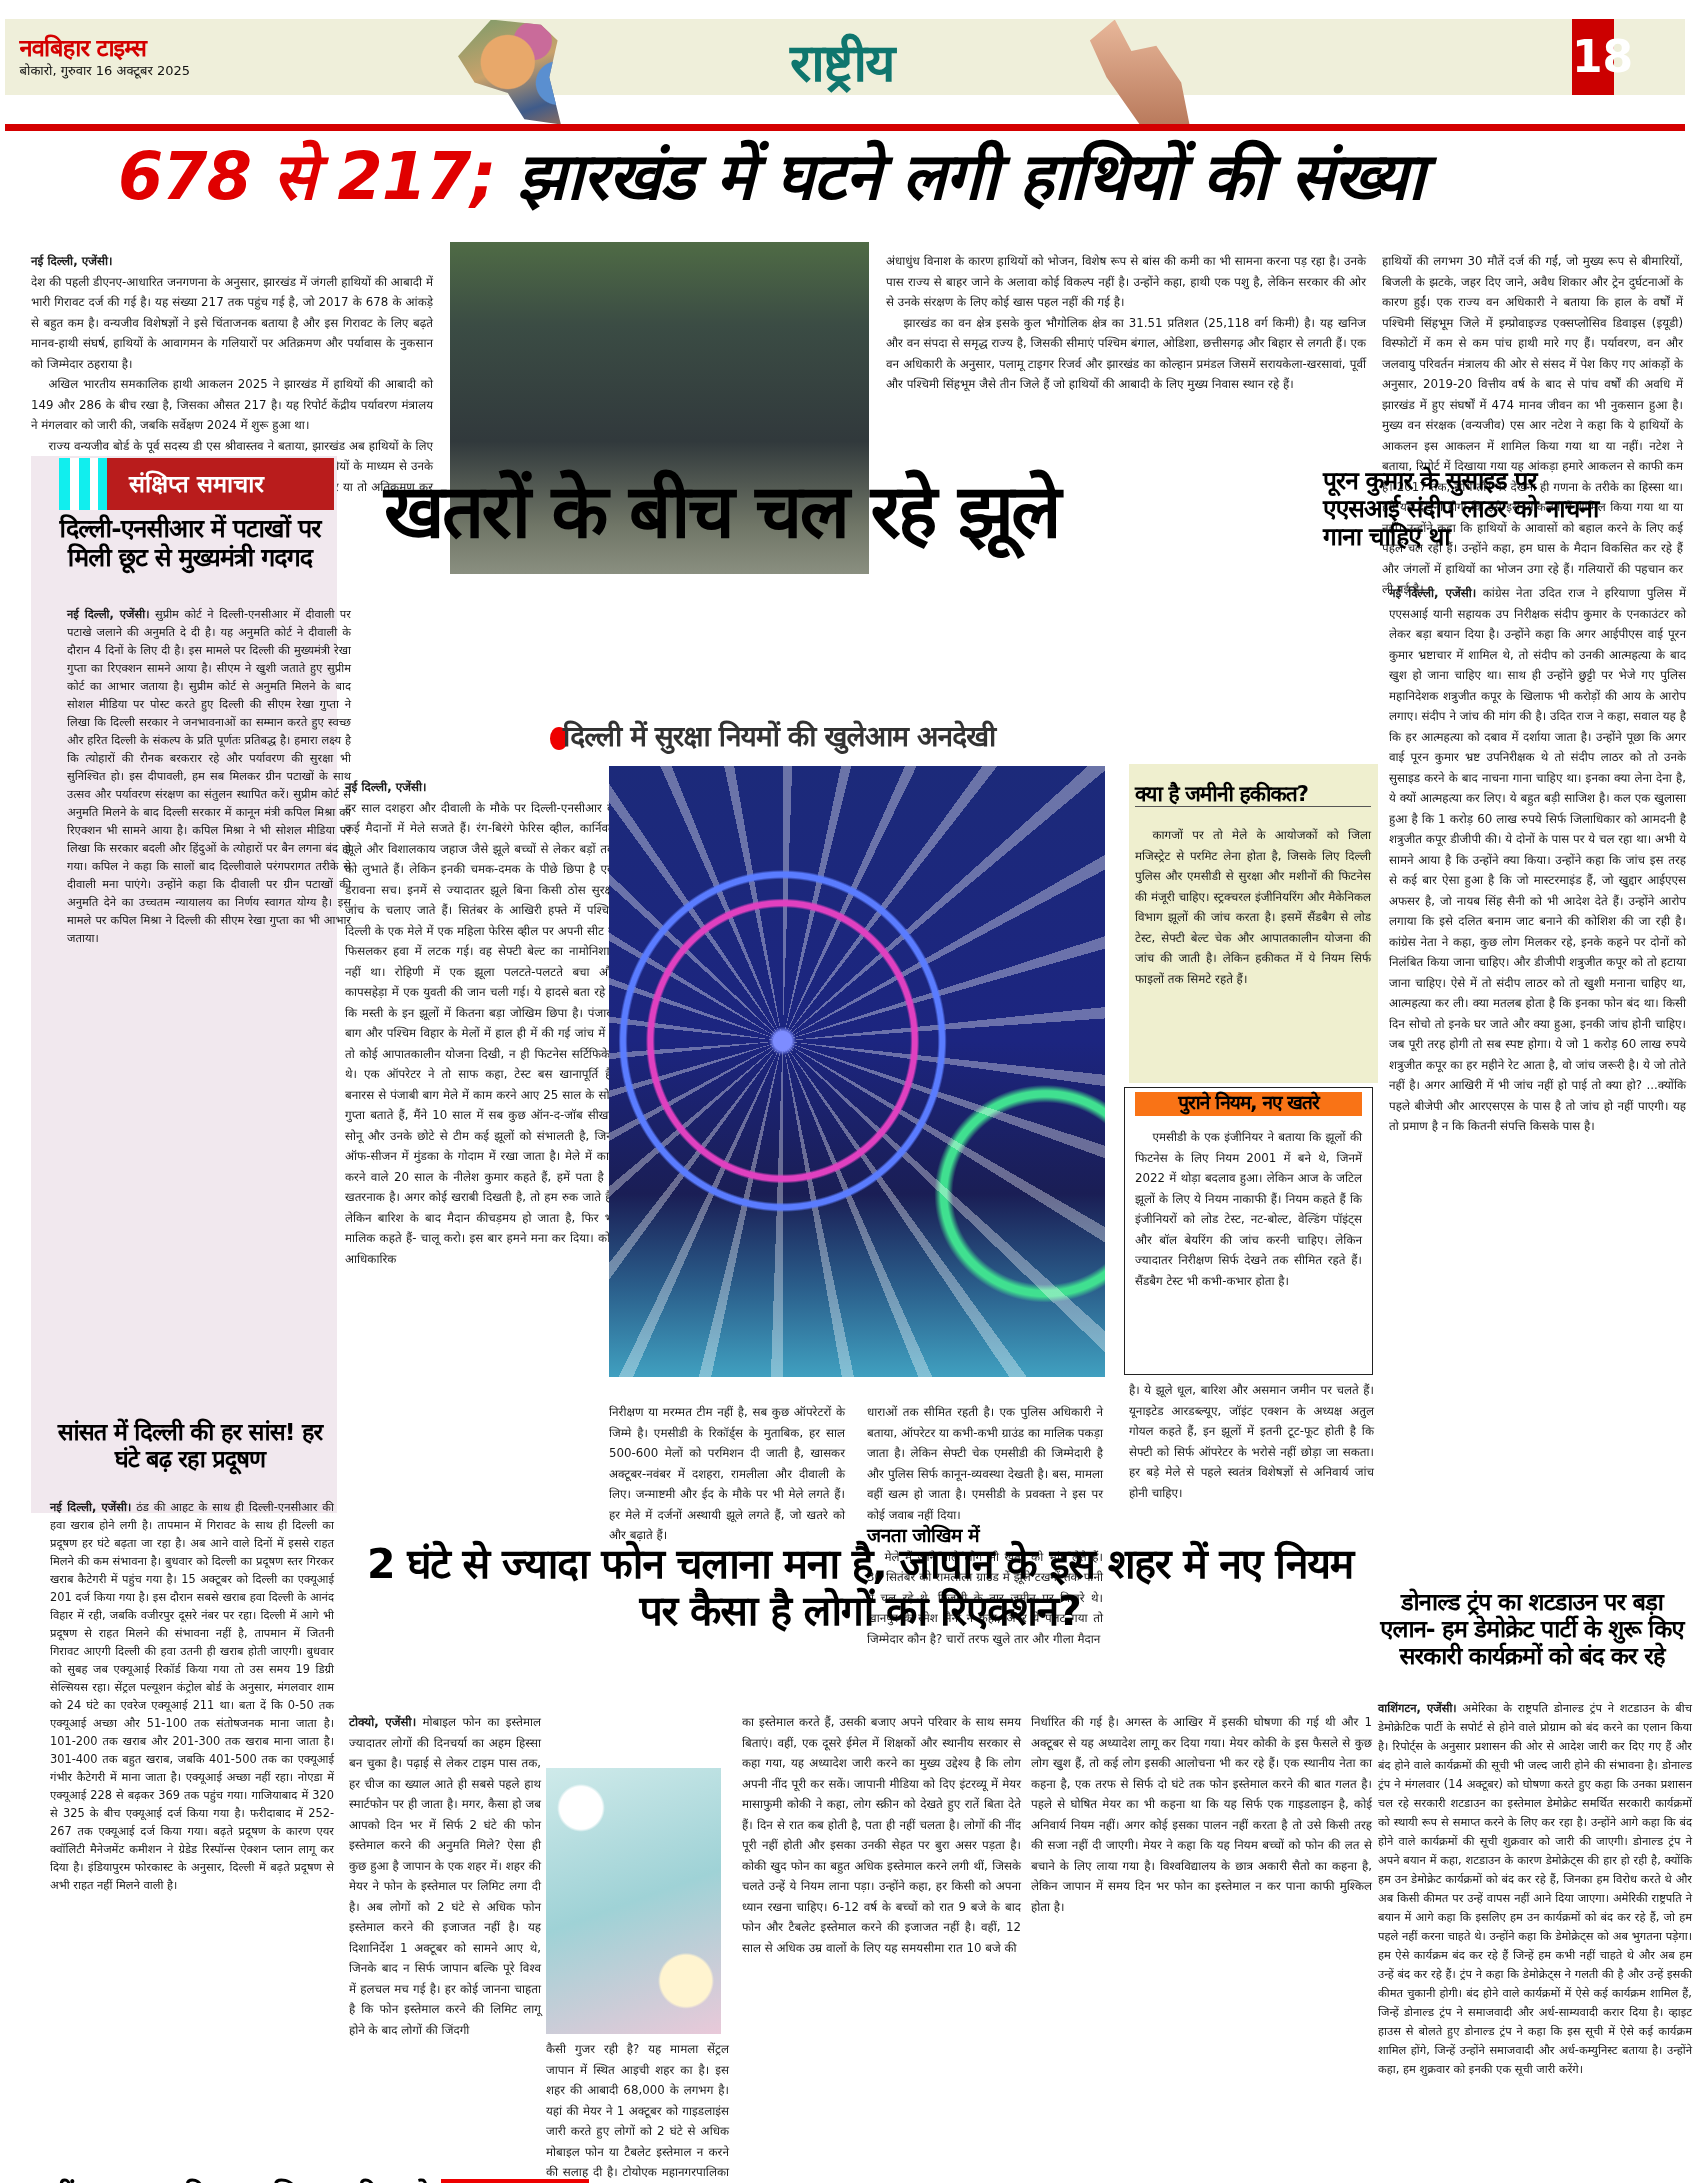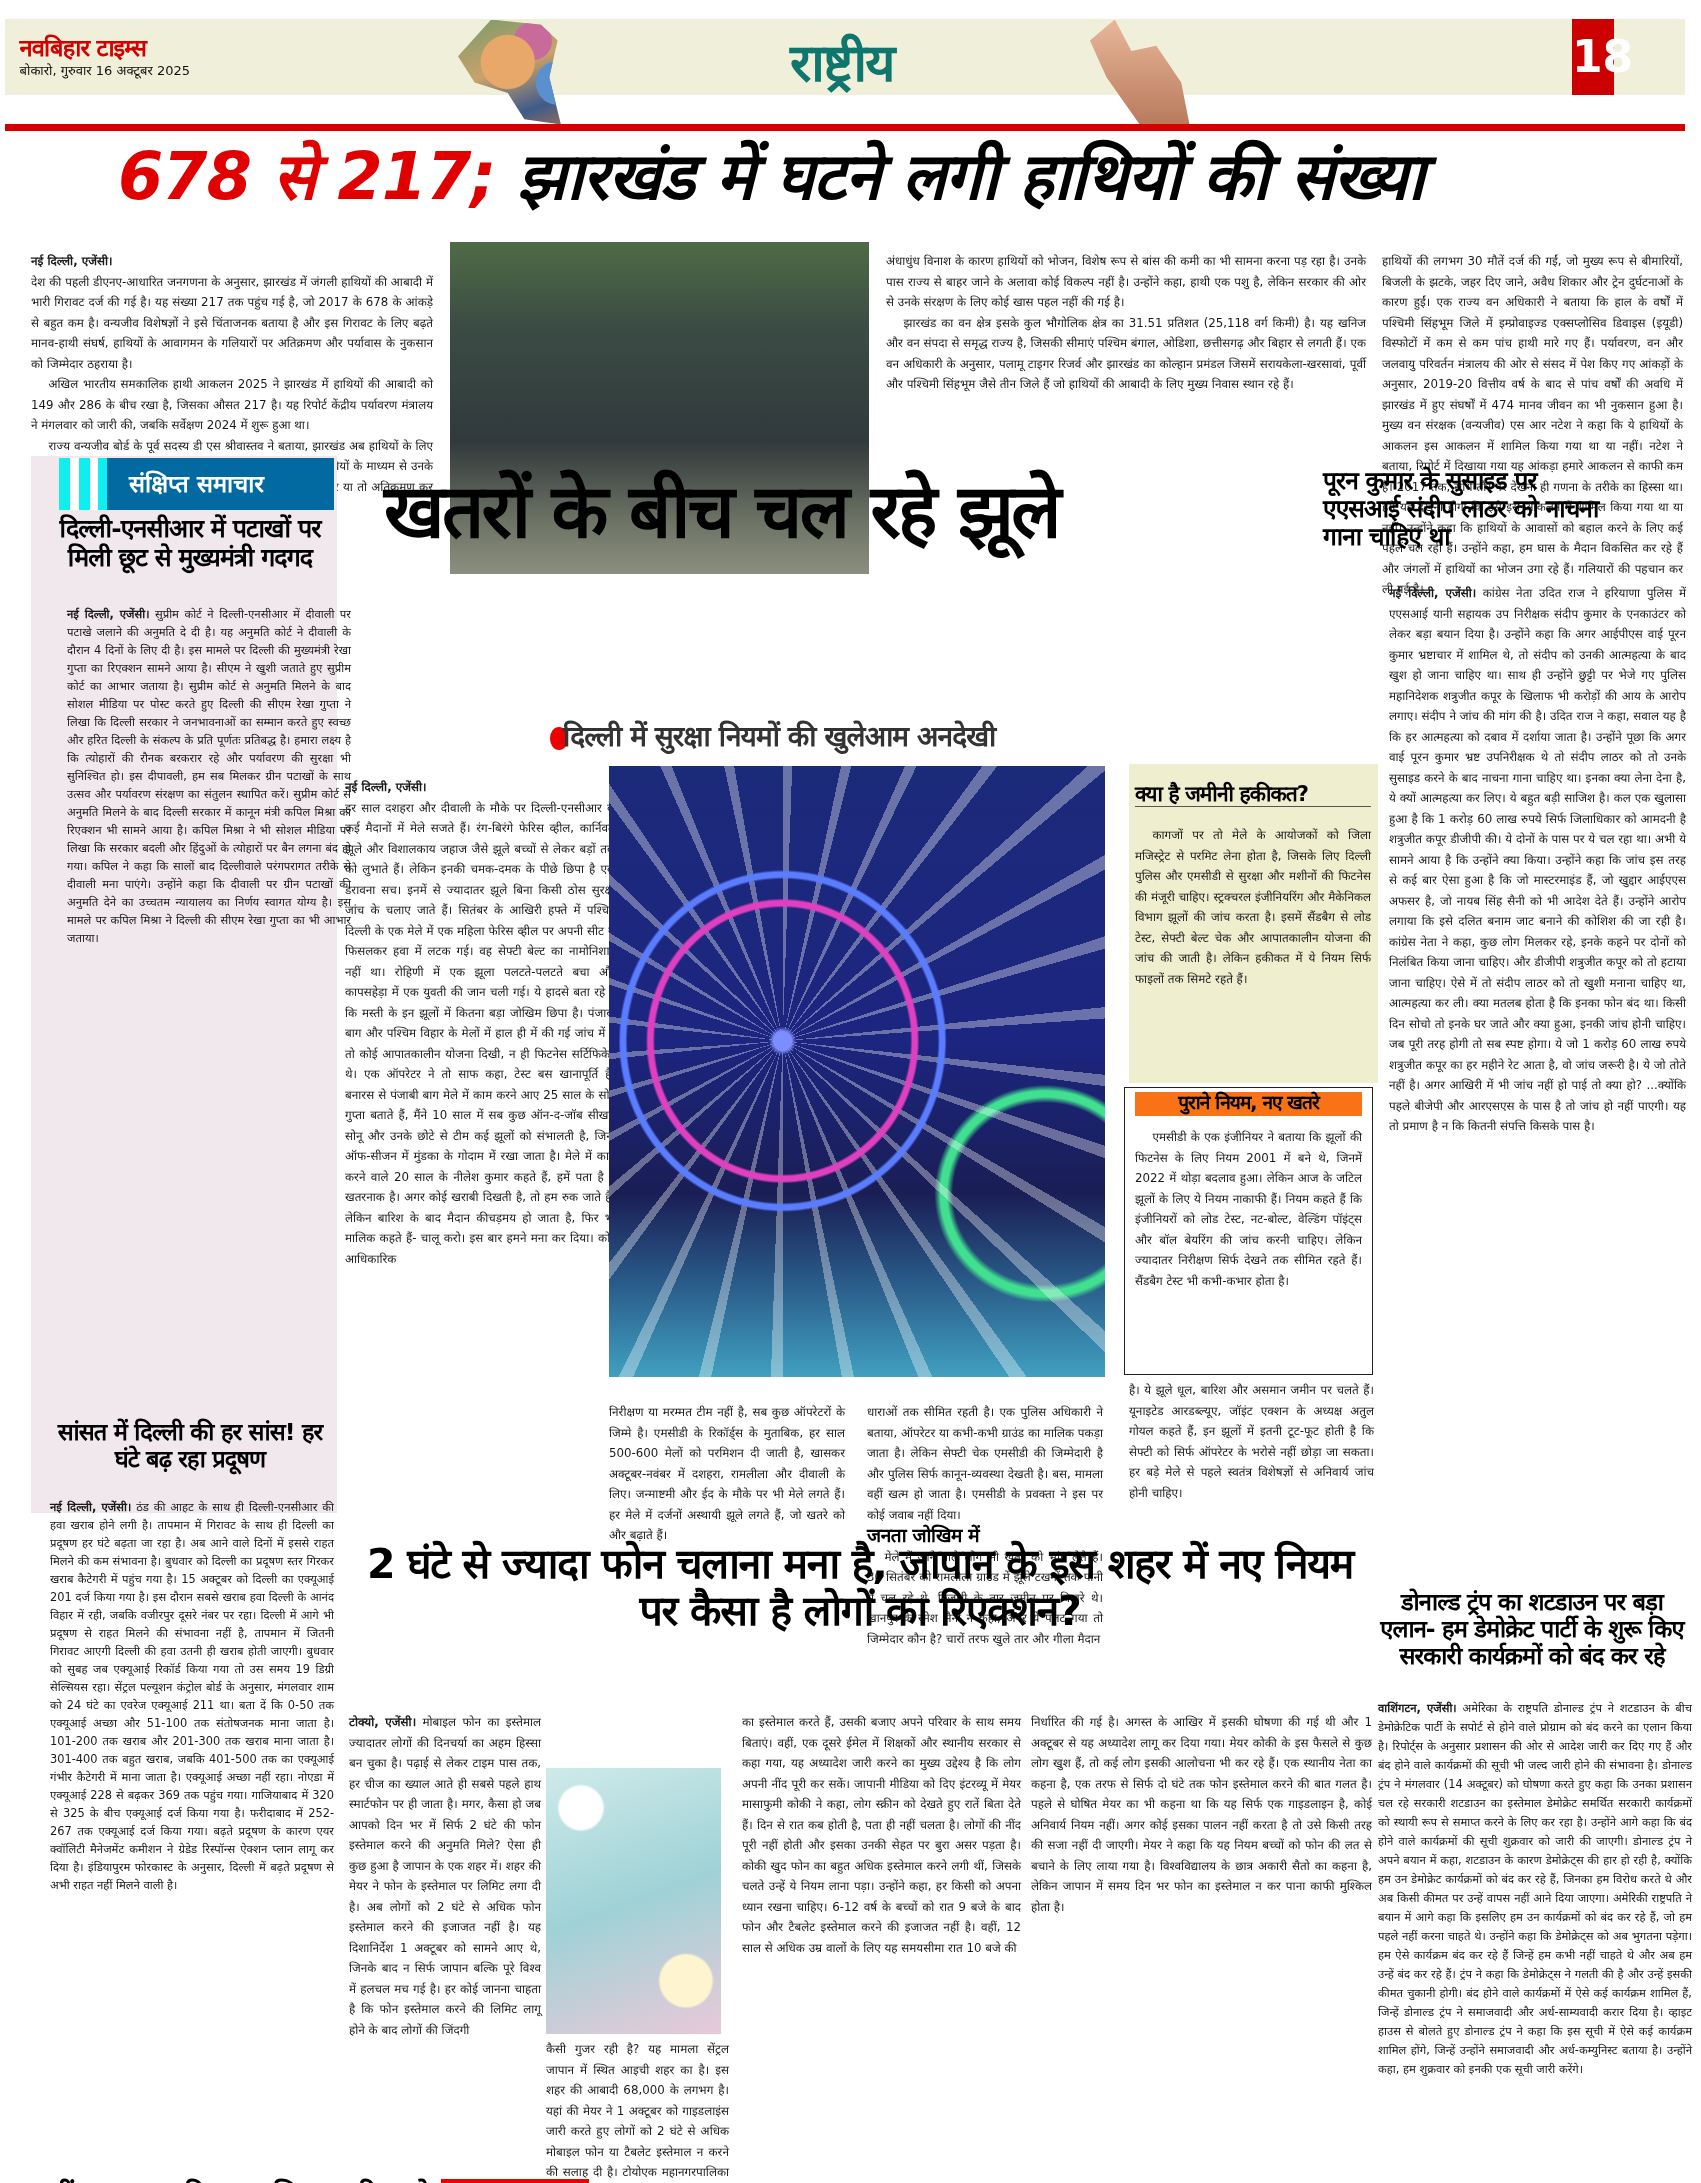--- a/index.html
+++ b/index.html
@@ -34,21 +34,21 @@
   #lead-headline { left: 118px; top: 140px; font-size: 65px; white-space: nowrap; font-style: italic; }
   #lead-headline .red { color: #e00000; }
   #lead-col1 { left: 31px; top: 251px; width: 402px; }
   #lead-photo { left: 450px; top: 242px; width: 419px; height: 332px;
     background: linear-gradient(180deg, #4f6b45 0%, #3b4c44 25%, #31393c 60%, #6f7566 85%, #8a8f80 100%); }
   #lead-col3 { left: 886px; top: 251px; width: 480px; }
   #lead-col4 { left: 1382px; top: 251px; width: 301px; }
 
   
   #brief-box { left: 31px; top: 456px; width: 306px; height: 1057px; background: #f1e8ee; }
-  #brief-label { left: 59px; top: 458px; width: 275px; height: 52px; background: #0369a1; color: #fff; font-size: 23.6px; font-weight: bold; text-align: center; line-height: 52px; }
+  #brief-label { left: 59px; top: 458px; width: 275px; height: 52px; background: #b91c1c; color: #fff; font-size: 23.6px; font-weight: bold; text-align: center; line-height: 52px; }
   .stripes { left: 59px; top: 458px; width: 48px; height: 52px; background: repeating-linear-gradient(90deg, #11eeee 0 11px, #ffffff 11px 19.6px); }
   #brief-hl1 { left: 48px; top: 515px; width: 284px; font-size: 25px; text-align: center; }
   #brief-body1 { left: 67px; top: 605px; width: 284px; font-size: 11.4px; line-height: 18px; }
   #brief-hl2 { left: 48px; top: 1419px; width: 284px; font-size: 23.6px; text-align: center; }
   #brief-body2 { left: 50px; top: 1498px; width: 284px; font-size: 11.4px; line-height: 18px; }
 
   
   #swing-headline { left: 384px; top: 469px; font-size: 74px; white-space: nowrap; letter-spacing: -2.6px; }
   #swing-sub { left: 563px; top: 716px; font-size: 28px; font-weight: bold; color: #333; white-space: nowrap; letter-spacing: -0.9px; }
   #swing-sub-dot { left: 550px; top: 727px; width: 18.3px; height: 23px; border-radius: 50%; background: #ee0000; }

